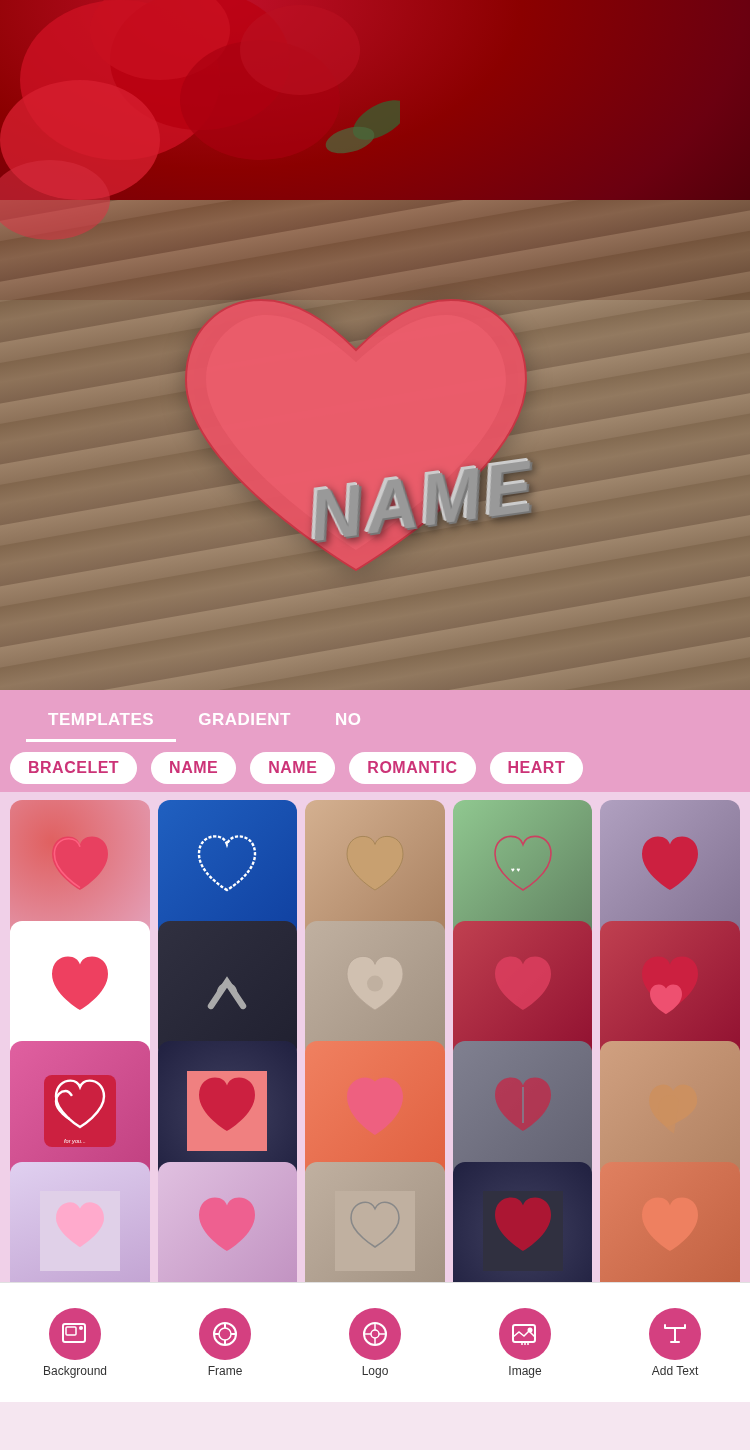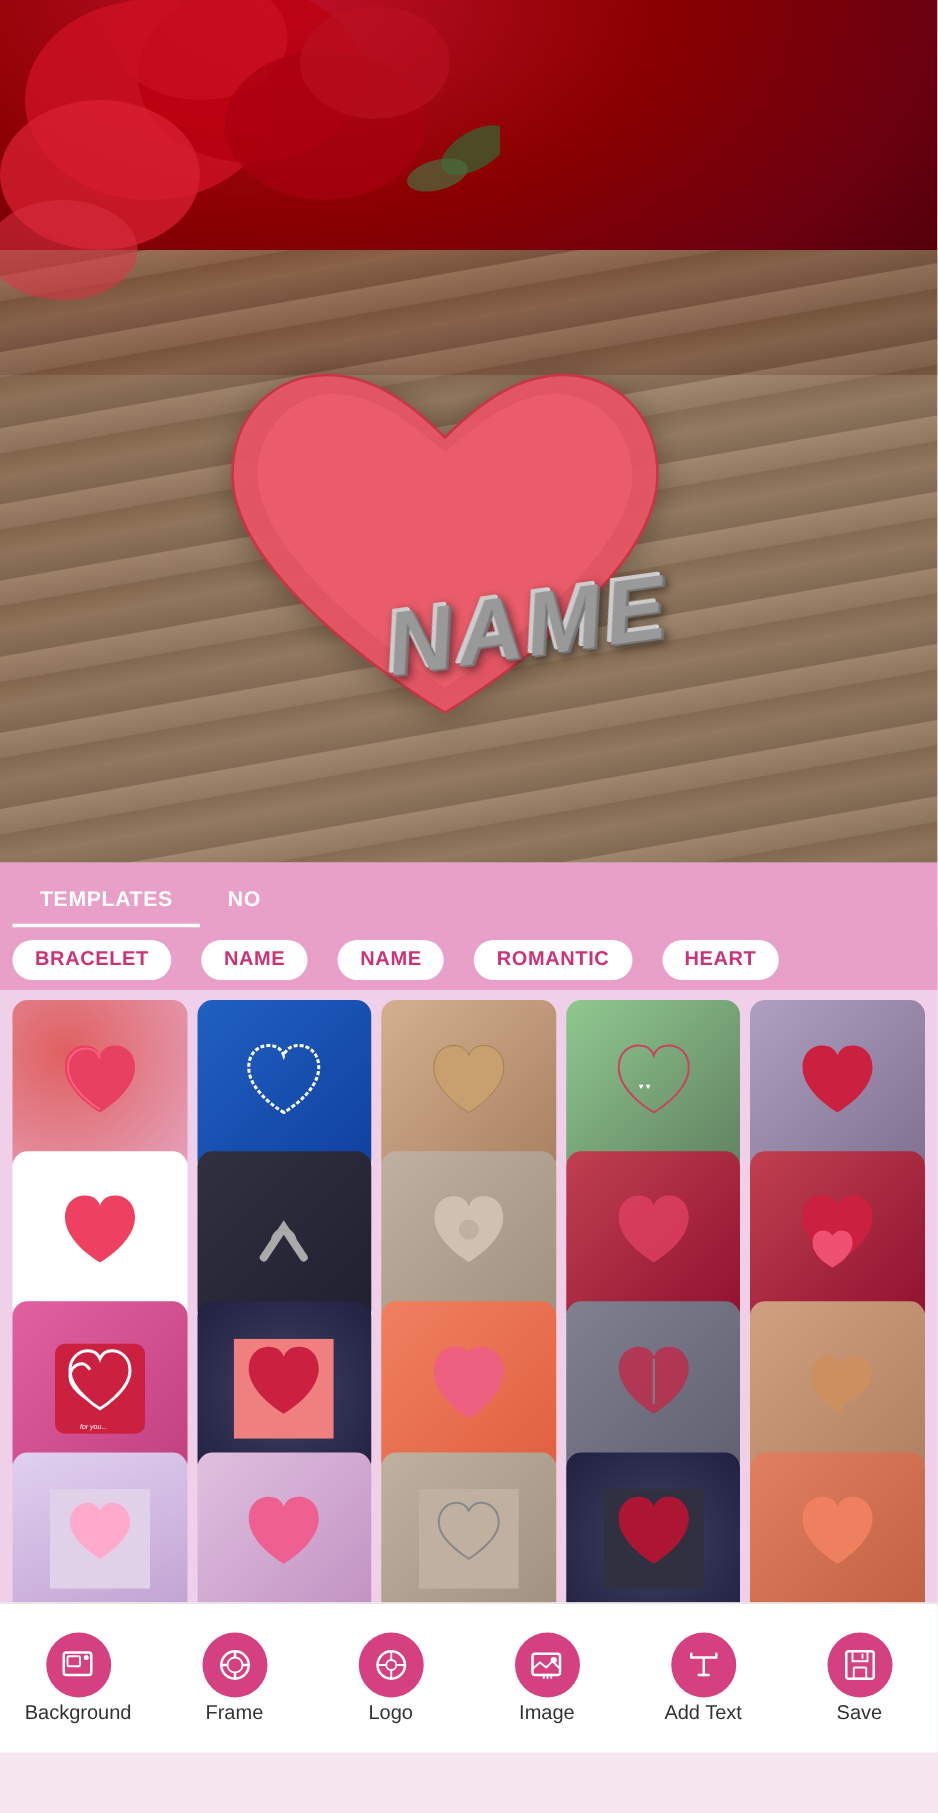--- a/index.html
+++ b/index.html
@@ -74,21 +74,21 @@
     
     #tabs-area {
       width: 750px;
       background: #e8a0c8;
       padding-top: 8px;
     }
 
     .tab-scroll {
       display: flex;
       overflow-x: auto;
-      padding: 0 10px;
+      padding: 0 26px;
       gap: 0;
       scrollbar-width: none;
     }
     .tab-scroll::-webkit-scrollbar { display: none; }
 
     .tab-item {
       padding: 12px 22px;
       font-size: 17px;
       font-weight: 700;
       color: white;
@@ -104,21 +104,21 @@
       bottom: 0; left: 0; right: 0;
       height: 3px;
       background: white;
     }
 
     
     .category-scroll {
       display: flex;
       overflow-x: auto;
       padding: 10px 10px 8px;
-      gap: 24px;
+      gap: 14px;
       scrollbar-width: none;
       background: #e8a0c8;
     }
     .category-scroll::-webkit-scrollbar { display: none; }
 
     .category-item {
       padding: 7px 18px;
       font-size: 16px;
       font-weight: 700;
       color: #cc3377;
@@ -199,21 +199,21 @@
       border-radius: 50%;
       background: #d44080;
       display: flex;
       align-items: center;
       justify-content: center;
       color: white;
       font-size: 24px;
     }
 
     .toolbar-label {
-      font-size: 16px;
+      font-size: 12px;
       color: #333;
       font-weight: 500;
       text-align: center;
     }
 
     
     .thumb-svg {
       width: 100%;
       height: 100%;
       display: flex;
@@ -247,20 +247,21 @@
       <path d="M190 260 C190 260 40 165 40 90 C40 52 70 25 100 25 C132 25 160 45 190 72 C220 45 248 25 280 25 C310 25 340 52 340 90 C340 165 190 260 190 260Z" fill="#f06070" opacity="0.6"></path>
     </svg>
   </div>
 
   <div class="name-text">NAME</div>
 </div>
 
 <div id="tabs-area">
   <div class="tab-scroll">
     <div class="tab-item active">TEMPLATES</div>
+    <div class="tab-item">GRADIENT</div>
     <div class="tab-item">NO</div>
   </div>
 
   <div class="category-scroll">
     <div class="category-item">BRACELET</div>
     <div class="category-item">NAME</div>
     <div class="category-item">NAME</div>
     <div class="category-item">ROMANTIC</div>
     <div class="category-item">HEART</div>
   </div>
@@ -500,24 +501,13 @@
   <div class="toolbar-item">
     <div class="toolbar-icon">
       <svg width="28" height="28" viewBox="0 0 28 28" fill="none">
         <path d="M4 8 L24 8 M4 8 L4 5 M24 8 L24 5 M14 8 L14 22" stroke="white" stroke-width="2" stroke-linecap="round"></path>
         <line x1="10" y1="22" x2="18" y2="22" stroke="white" stroke-width="2" stroke-linecap="round"></line>
       </svg>
     </div>
     <span class="toolbar-label">Add Text</span>
   </div>
 
-  <div class="toolbar-item">
-    <div class="toolbar-icon">
-      <svg width="28" height="28" viewBox="0 0 28 28" fill="none">
-        <rect x="3" y="3" width="22" height="22" rx="2" stroke="white" stroke-width="2" fill="none"></rect>
-        <path d="M8 3 L8 11 L20 11 L20 3" stroke="white" stroke-width="1.5" fill="none"></path>
-        <rect x="9" y="16" width="10" height="9" rx="1" stroke="white" stroke-width="1.5" fill="none"></rect>
-        <line x1="16" y1="5" x2="16" y2="9" stroke="white" stroke-width="1.5"></line>
-      </svg>
-    </div>
-    <span class="toolbar-label">Save</span>
-  </div>
 </div>
 
 </body></html>

